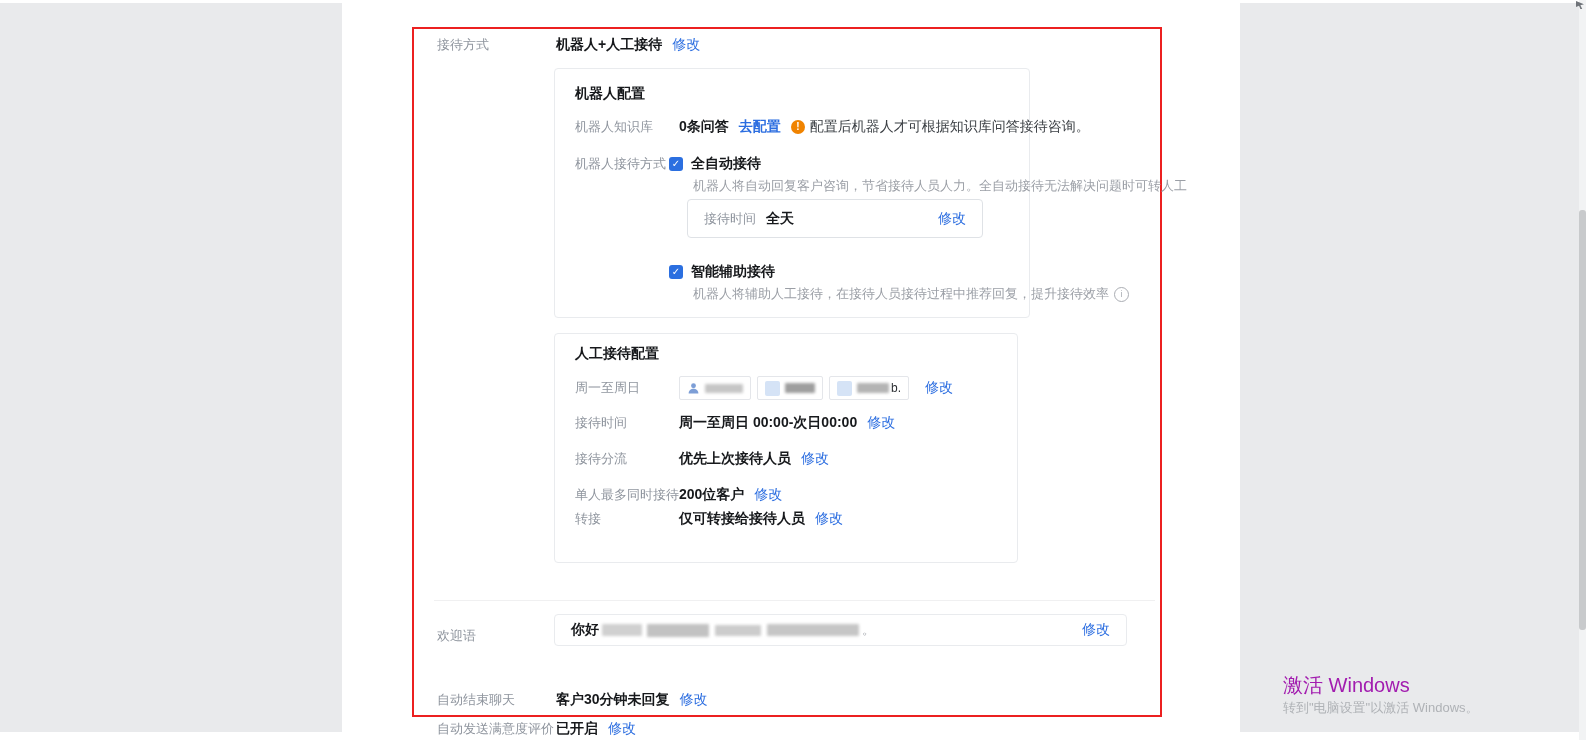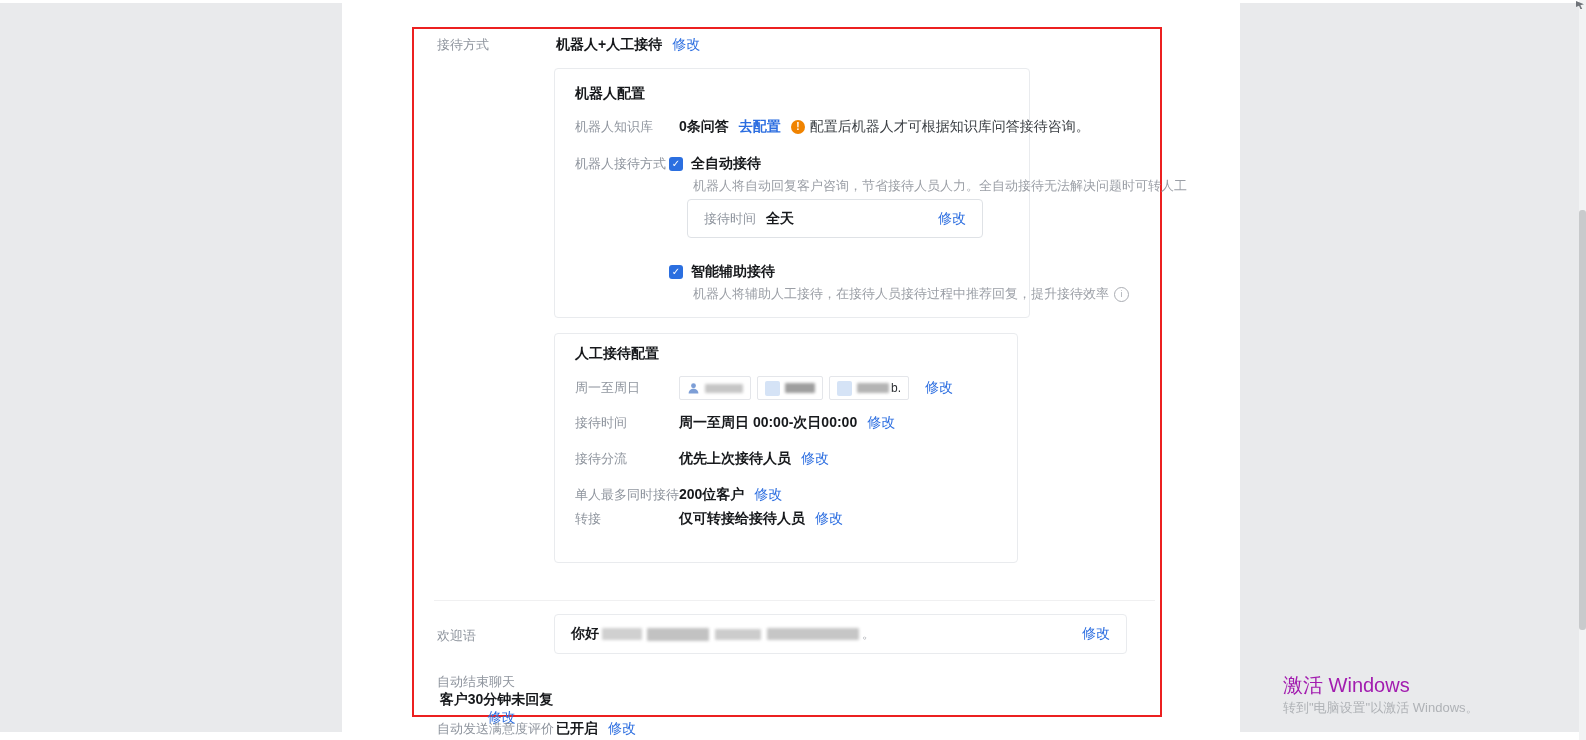--- a/index.html
+++ b/index.html
@@ -30,21 +30,21 @@
   .timebox .tlbl{color:#8f959e;font-size:13px;margin-right:10px;}
   .timebox .spacer{flex:1;}
   .warn-ic{width:14px;height:14px;border-radius:50%;background:#f08300;color:#fff;font-size:10px;font-weight:700;display:inline-flex;align-items:center;justify-content:center;line-height:1;margin:0 5px 0 10px;flex-shrink:0;}
   .warn-tx{font-size:14px;color:#3c4045;}
   .info-ic{width:13px;height:13px;border-radius:50%;border:1px solid #aaadb3;color:#aaadb3;font-size:9px;line-height:1;display:inline-flex;align-items:center;justify-content:center;margin-left:5px;flex-shrink:0;}
   .chip{height:24px;background:#fff;border:1px solid #e4e6ea;border-radius:2px;display:flex;align-items:center;padding:0 7px;box-sizing:border-box;margin-right:6px;}
   .avatar-sq{width:15px;height:15px;border-radius:2px;background:#d5e3f6;margin-right:5px;flex-shrink:0;}
   .blur-bar{display:inline-block;border-radius:1px;filter:blur(1.5px);}
   .chip .nm{font-size:12px;color:#2c2f33;margin-left:2px;}
   .divider{position:absolute;left:434px;top:600px;width:721px;height:1px;background:#f0f0f1;}
-  .welcome-box{position:absolute;left:554px;top:614px;width:573px;height:40px;border:1px solid #e9ebee;border-radius:4px;box-sizing:border-box;display:flex;align-items:center;padding:0 16px;white-space:nowrap;}
+  .welcome-box{position:absolute;left:554px;top:614px;width:573px;height:32px;border:1px solid #e9ebee;border-radius:4px;box-sizing:border-box;display:flex;align-items:center;padding:0 16px;white-space:nowrap;}
   .welcome-box .spacer{flex:1;}
   .wm-title{position:absolute;left:1283px;top:672px;font-size:20px;color:#a21caf;white-space:nowrap;}
   .wm-sub{position:absolute;left:1283px;top:699px;font-size:13px;color:#afb2b6;white-space:nowrap;}
   .dot-end{color:#9b9fa6;font-size:13px;margin-left:3px;}
 </style>
 </head>
 <body>
 
 <div class="canvas">
 
@@ -167,21 +167,21 @@
     <span class="val">你好</span>
     <span class="blur-bar" style="width:40px;height:12px;background:#d0d0d0;margin-left:3px;"></span>
     <span class="blur-bar" style="width:62px;height:13px;background:#c2c2c2;margin-left:5px;"></span>
     <span class="blur-bar" style="width:46px;height:11px;background:#cccccc;margin-left:6px;"></span>
     <span class="blur-bar" style="width:92px;height:12px;background:#c6c6c6;margin-left:6px;"></span>
     <span class="dot-end">。</span>
     <span class="spacer"></span>
     <a class="link" style="margin-left:0;">修改</a>
   </div>
 
-  <div class="row abs" style="left:437px;top:673px;flex-direction:column;">
+  <div class="row abs" style="left:437px;top:691px;">
     <span class="olbl">自动结束聊天</span>
     <span class="val">客户30分钟未回复</span>
     <a class="link">修改</a>
   </div>
 
   <div class="row abs" style="left:437px;top:720px;">
     <span class="olbl">自动发送满意度评价</span>
     <span class="val">已开启</span>
     <a class="link">修改</a>
   </div>

